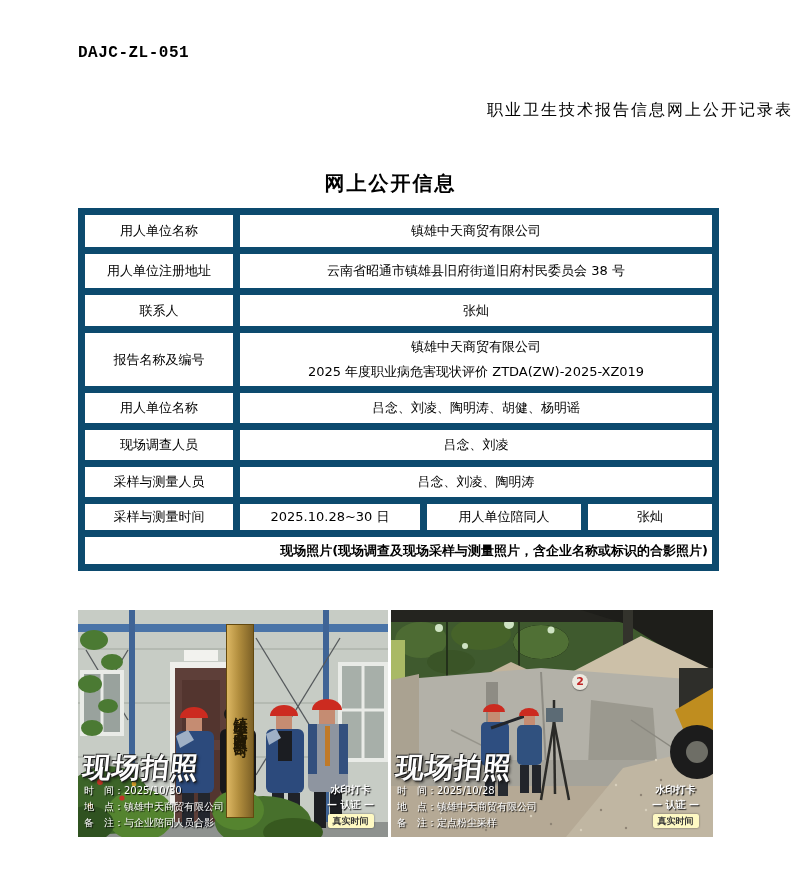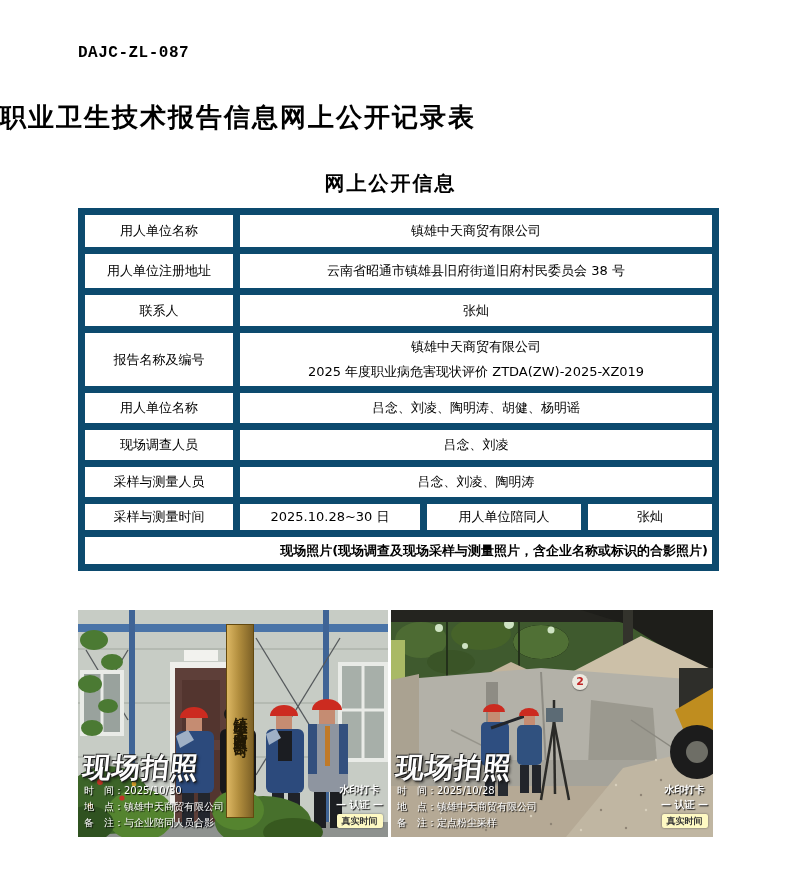--- a/index.html
+++ b/index.html
@@ -7,22 +7,22 @@
     position:relative; width:793px; height:890px; background:#ffffff;
     margin:0 auto; overflow:hidden; color:#000;
     font-family:"DejaVu Sans", sans-serif;
   }
   .doc-code {
     position:absolute; left:78px; top:44px;
     font-family:"Liberation Mono", monospace;
     font-weight:bold; font-size:16px; letter-spacing:0.5px;
   }
   .title {
-    position:absolute; left:0; right:0; top:100px; text-align:left;
-    font-size:26px; font-weight:bold; letter-spacing:2px;
+    position:absolute; left:0; right:0; top:100px; text-align:right;
+    font-size:16px; font-weight:normal; letter-spacing:2px;
   }
   .subtitle {
     position:absolute; left:0; right:12px; top:170px; text-align:center;
     font-size:20px; font-weight:bold; letter-spacing:2px;
   }
   table.doc-table {
     position:absolute; left:78px; top:208px; width:634px;
     border-collapse:collapse; table-layout:fixed; font-size:13px;
   }
   .doc-table td {
@@ -58,35 +58,35 @@
     transform:skewX(-6deg);
     text-shadow:1px 1px 0 #1c1c1c,-1px -1px 0 #1c1c1c,2px 2px 3px rgba(0,0,0,.65);
     white-space:nowrap;
   }
   .wm-info {
     position:absolute; left:6px; bottom:6px; color:#fff;
     font-size:10px; font-weight:normal; line-height:1.6;
     text-shadow:1px 1px 1px #000; white-space:nowrap;
   }
   .wm-badge {
-    position:absolute; right:5px; bottom:9px; text-align:center; color:#fff;
+    position:absolute; right:14px; bottom:9px; text-align:center; color:#fff;
     font-size:10px; font-weight:bold; line-height:1.5; text-shadow:1px 1px 1px #000;
   }
   .wm-badge .chip {
     display:inline-block; background:#fef9c3; color:#3a3a3a; border-radius:2px;
     padding:0 5px; font-size:9px; line-height:14px; text-shadow:none;
     box-shadow:0 0 2px rgba(0,0,0,.5); margin-top:2px;
   }
 </style>
 </head>
 <body>
 
 <div class="page">
 
-  <div class="doc-code">DAJC-ZL-087</div>
+  <div class="doc-code">DAJC-ZL-051</div>
   <div class="title">职业卫生技术报告信息网上公开记录表</div>
   <div class="subtitle">网上公开信息</div>
 
   <table class="doc-table">
     <colgroup>
         <col style="width:155px">
         <col style="width:187px">
         <col style="width:161px">
         <col style="width:131px">
       </colgroup>

